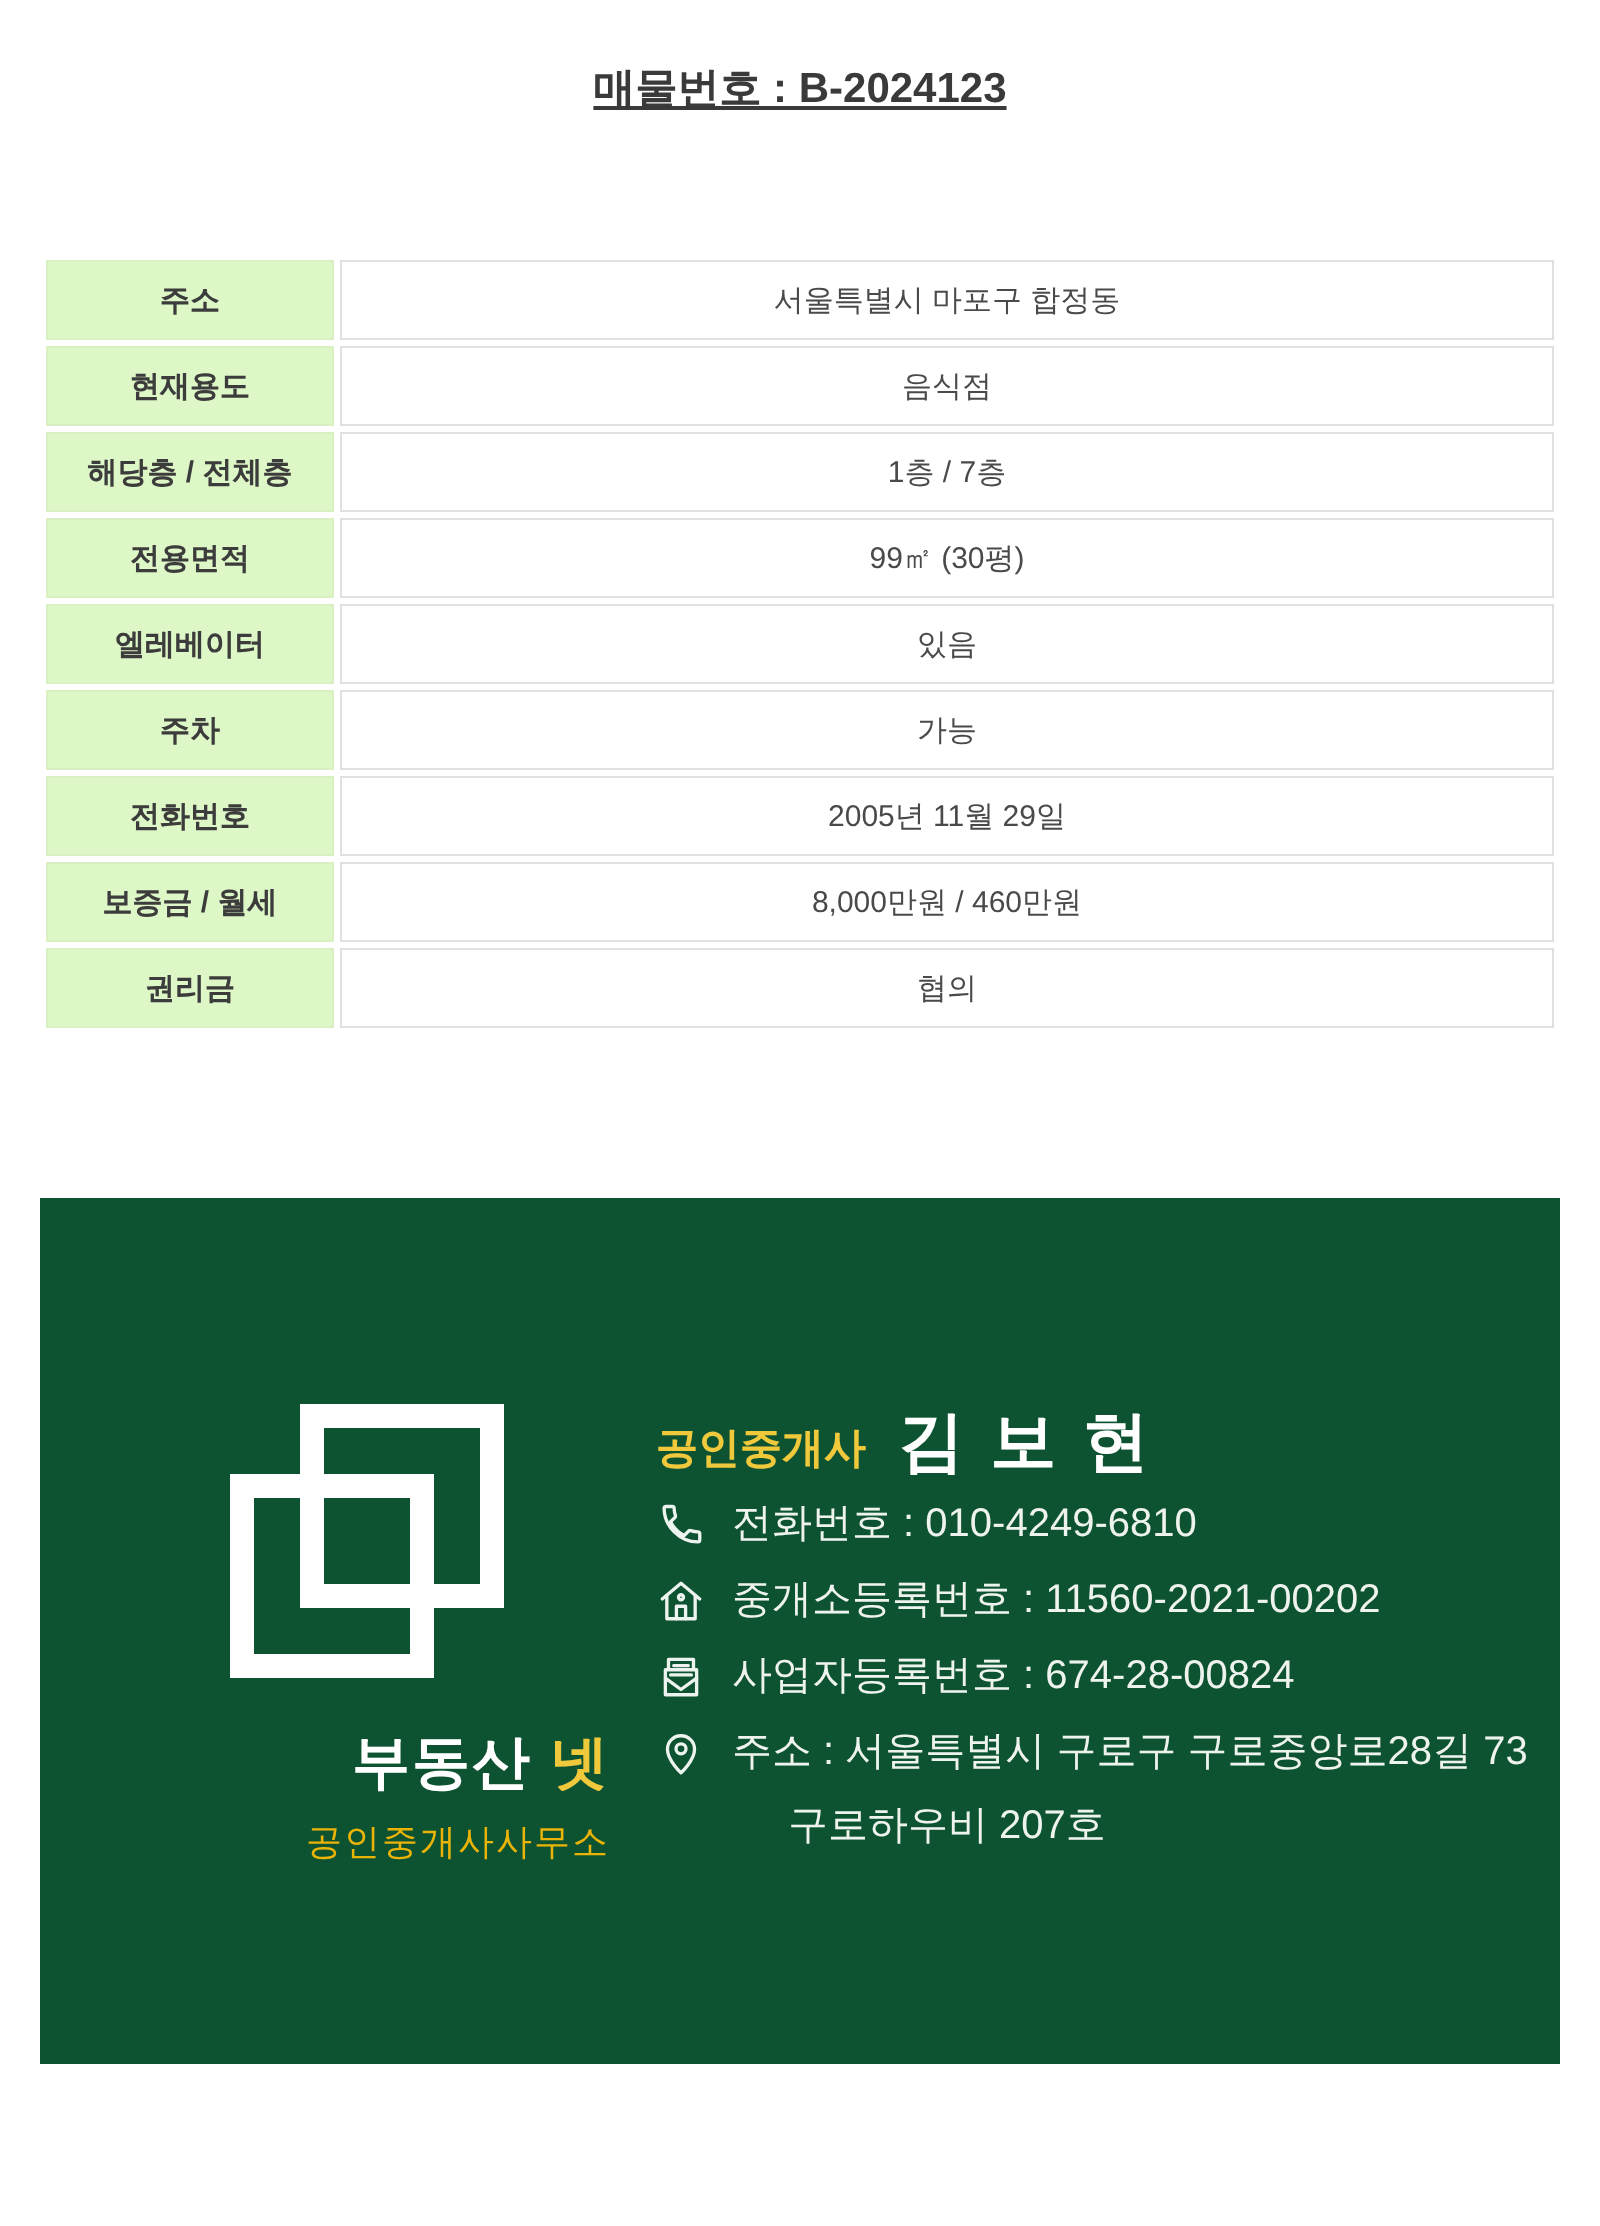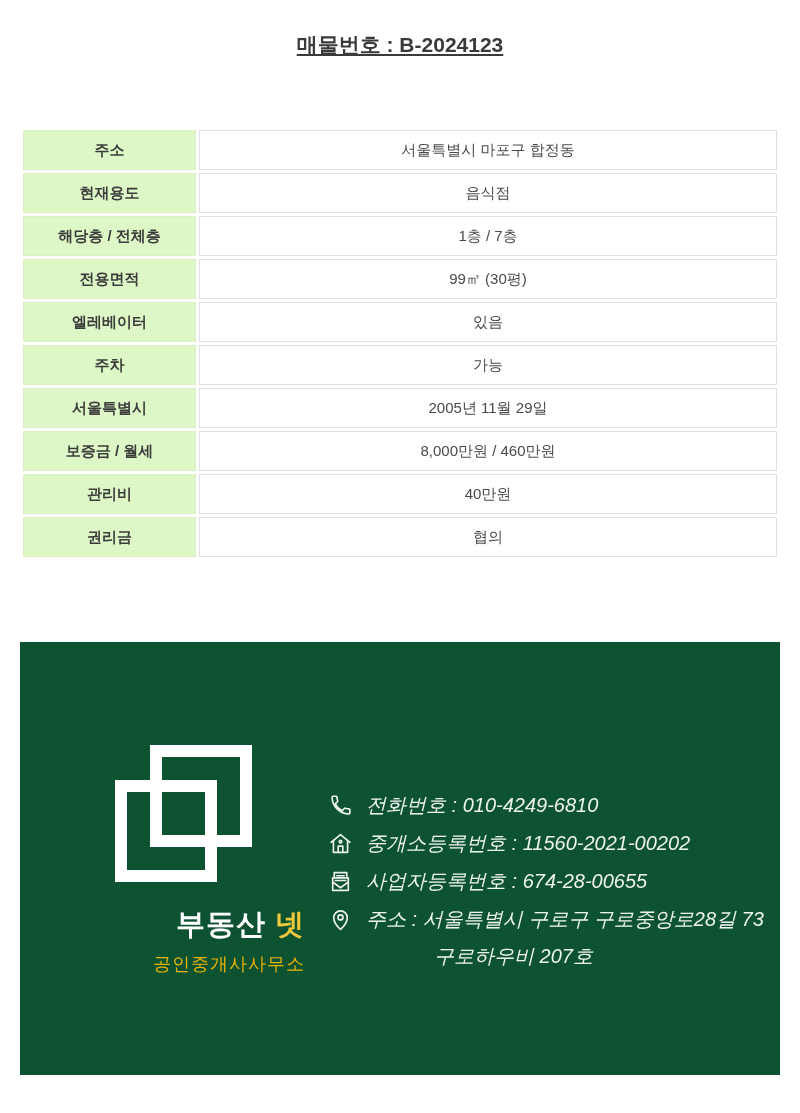--- a/index.html
+++ b/index.html
@@ -29,21 +29,21 @@
   }
 
   
   .spec-table {
     width: 760px;
     margin: 70px auto 0 auto;
     border-collapse: separate;
     border-spacing: 3px;
   }
   .spec-table th {
-    width: 173px;
+    width: 144px;
     height: 40px;
     background: var(--label-green, #ddf7c6);
     border: 1px solid #d9f0c2;
     font-size: 15px;
     font-weight: bold;
     color: #3c3c3c;
     text-align: center;
     vertical-align: middle;
   }
   .spec-table td {
@@ -131,21 +131,20 @@
 
   .contact {
     position: absolute;
     left: 308px;
     top: 151px;
   }
   .contact-line {
     display: flex;
     align-items: flex-start;
     margin-bottom: 13px;
-    font-style: italic;
   }
   .contact-line .icon {
     width: 25px;
     height: 25px;
     flex: 0 0 25px;
     margin-right: 13px;
   }
   .contact-line .icon svg {
     width: 25px;
     height: 25px;
@@ -154,21 +153,21 @@
     stroke-width: 1.6;
     stroke-linecap: round;
     stroke-linejoin: round;
   }
   .contact-text {
     font-size: 20px;
     color: #eef3ee;
     line-height: 25px;
   }
   .contact-text .line2 {
-    margin-left: 68px;
+    margin-left: 28px;
     margin-top: 12px;
   }
 </style>
 </head>
 <body>
 
 <h1 class="page-title">매물번호 : B-2024123</h1>
 
 <table class="spec-table">
   <tbody>
@@ -190,30 +189,26 @@
       </tr>
       <tr>
         <th>엘레베이터</th>
         <td>있음</td>
       </tr>
       <tr>
         <th>주차</th>
         <td>가능</td>
       </tr>
       <tr>
-        <th>서울특별시</th>
+        <th>전화번호</th>
         <td>2005년 11월 29일</td>
       </tr>
       <tr>
         <th>보증금 / 월세</th>
         <td>8,000만원 / 460만원</td>
-      </tr>
-      <tr>
-        <th>관리비</th>
-        <td>40만원</td>
       </tr>
       <tr>
         <th>권리금</th>
         <td>협의</td>
       </tr>
     </tbody>
 </table>
 
 <div class="card">
 
@@ -223,20 +218,24 @@
   </div>
 
   <div class="brand">
     <div class="brand-name">
       <span>부동산</span>
       <span class="accent">넷</span>
     </div>
     <div class="brand-sub">공인중개사사무소</div>
   </div>
 
+  <div class="agent-line">
+    <span class="agent-title">공인중개사</span>
+    <span class="agent-name">김 보 현</span>
+  </div>
 
   <div class="contact">
 
     <div class="contact-line">
       <span class="icon">
         <svg viewBox="0 0 24 24">
             <path d="M7 10.4c1.3 2.7 3.9 5.3 6.6 6.6l2.1-2.1c.3-.3.7-.4 1-.2 1.1.4 2.2.6 3.4.6.5 0 .9.4.9.9v3c0 .5-.4.9-.9.9C11.4 20.1 3.9 12.6 3.9 4c0-.5.4-.9.9-.9h3c.5 0 .9.4.9.9 0 1.2.2 2.3.6 3.4.1.3 0 .7-.2 1L7 10.4z"></path>
           </svg>
       </span>
       <span class="contact-text">전화번호 : 010-4249-6810</span>
@@ -257,21 +256,21 @@
     <div class="contact-line">
       <span class="icon">
         <svg viewBox="0 0 24 24">
             <path d="M6 8 V3.5 H18 V8"></path>
             <line x1="8.5" y1="6.5" x2="15.5" y2="6.5"></line>
             <path d="M4.5 8.5 V20.5 H19.5 V8.5 Z"></path>
             <line x1="7" y1="11" x2="17" y2="11"></line>
             <path d="M4.5 12.5 l7.5 5.5 7.5 -5.5"></path>
           </svg>
       </span>
-      <span class="contact-text">사업자등록번호 : 674-28-00655</span>
+      <span class="contact-text">사업자등록번호 : 674-28-00824</span>
     </div>
 
     <div class="contact-line">
       <span class="icon">
         <svg viewBox="0 0 24 24">
             <path d="M12 21.5 C12 21.5 5.5 15.5 5.5 10.2 A6.5 6.5 0 1 1 18.5 10.2 C18.5 15.5 12 21.5 12 21.5 Z"></path>
             <circle cx="12" cy="10" r="2.4"></circle>
           </svg>
       </span>
       <span class="contact-text">

